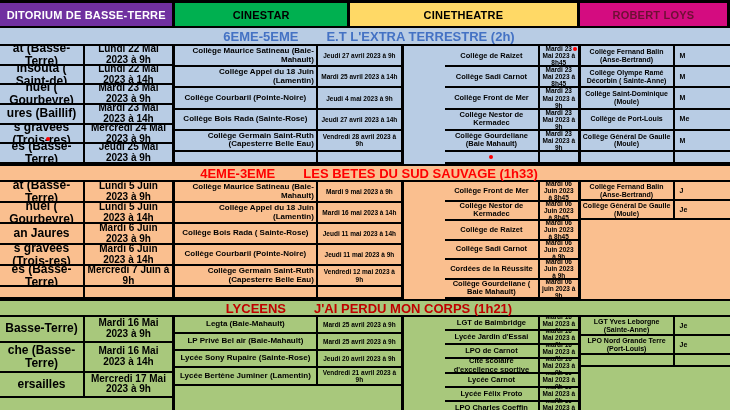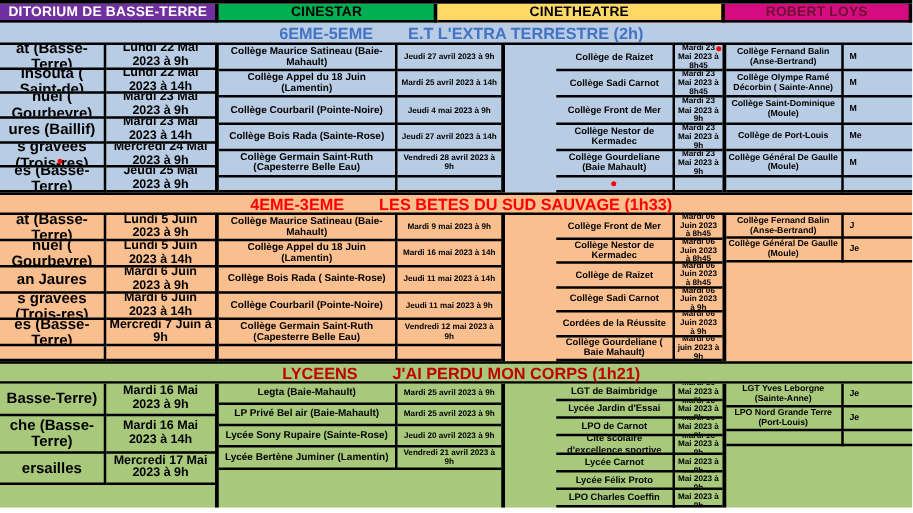--- a/index.html
+++ b/index.html
@@ -12,21 +12,21 @@
     --s3:#a8c87c; --s3t:#c00000;
     --marker:#ff0000; --bd:#000;
   }
   html,body{margin:0;padding:0;background:#fff;}
   .app{
     width:730px;height:410px;overflow:hidden;position:relative;
     font-family:"Liberation Sans",sans-serif;font-weight:bold;color:#000;
     border-top:3px solid var(--bd);box-sizing:border-box;background:#fff;
   }
   
-  .venue-headers{display:flex;height:15px;border-radius:8px;}
+  .venue-headers{display:flex;height:25px;border-radius:8px;}
   .venue-header{
     box-sizing:border-box;border-right:3px solid var(--bd);border-bottom:2px solid var(--bd);
     display:flex;align-items:center;justify-content:center;
     font-size:11px;letter-spacing:.2px;white-space:nowrap;overflow:hidden;
   }
   .vh1{width:187px;background:var(--c-aud);color:var(--c-aud-t);}
   .vh2{width:245px;background:var(--c-cine);color:var(--c-cine-t);}
   .vh3{width:186px;background:var(--c-star);color:var(--c-star-t);}
   .vh4{width:160px;background:var(--c-rl);color:var(--c-rl-t);}
   
@@ -50,21 +50,21 @@
   .row.empty{flex:0 0 12px;min-height:0;}
   .cell{
     position:relative;box-sizing:border-box;
     border-right:2px solid var(--bd);border-bottom:2px solid var(--bd);
     display:flex;align-items:center;justify-content:center;text-align:center;
     padding:1px 2px;line-height:1.08;overflow:hidden;
   }
   .cell.date{flex:1;border-right:none;}
   .g1 .cell.school{width:85px;font-size:12px;}
   .g1 .cell.date{font-size:10px;}
-  .g2 .cell.school{width:143px;font-size:8px;}
+  .g2 .cell.school{width:143px;font-size:8px;text-align:right;}
   .g2 .cell.date{font-size:6.5px;}
   .g3 .cell.school{width:95px;font-size:7.5px;}
   .g3 .cell.date{font-size:6.5px;}
   .g4 .cell.school{width:94px;font-size:7px;}
   .g4 .cell.date{font-size:7px;justify-content:flex-start;padding-left:5px;}
   .filler{flex:1 1 auto;}
   .dot{position:absolute;width:4px;height:4px;border-radius:50%;background:var(--marker);}
   .mk-bottom{bottom:1px;left:56%;}
   .mk-top-right{top:1px;right:1px;}
   .mk-center{left:50%;top:50%;transform:translate(-50%,-50%);}

